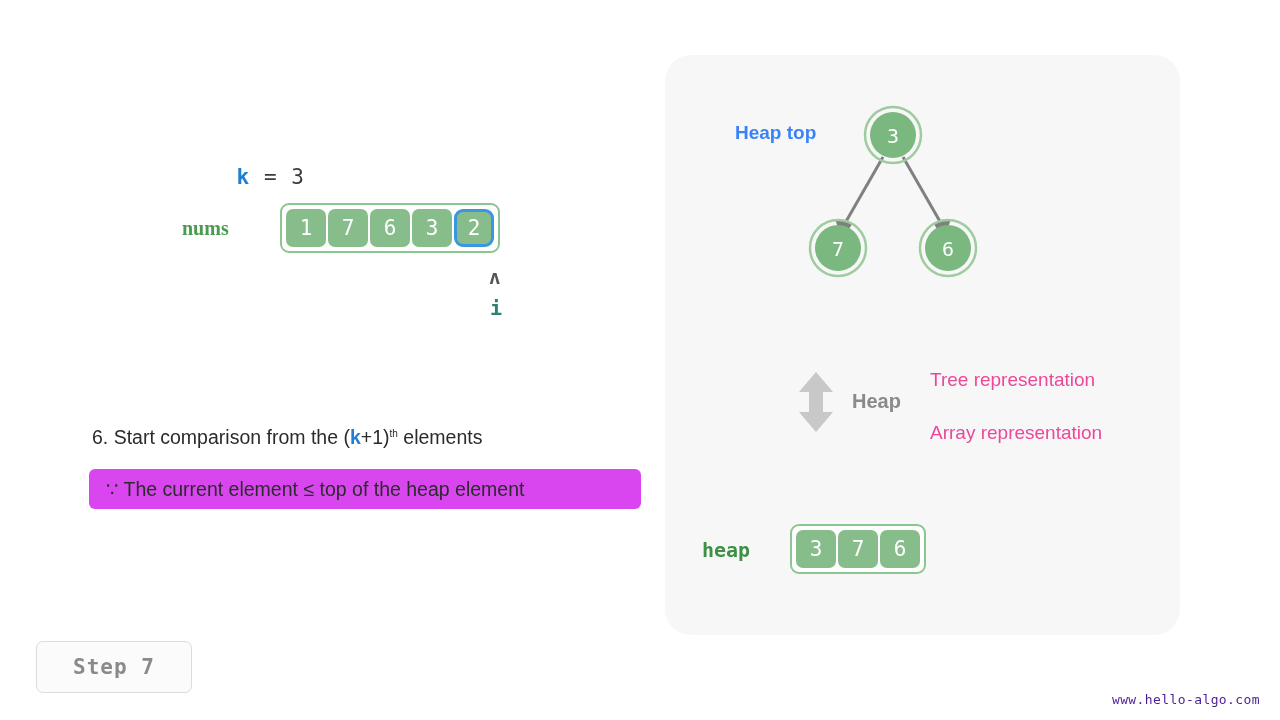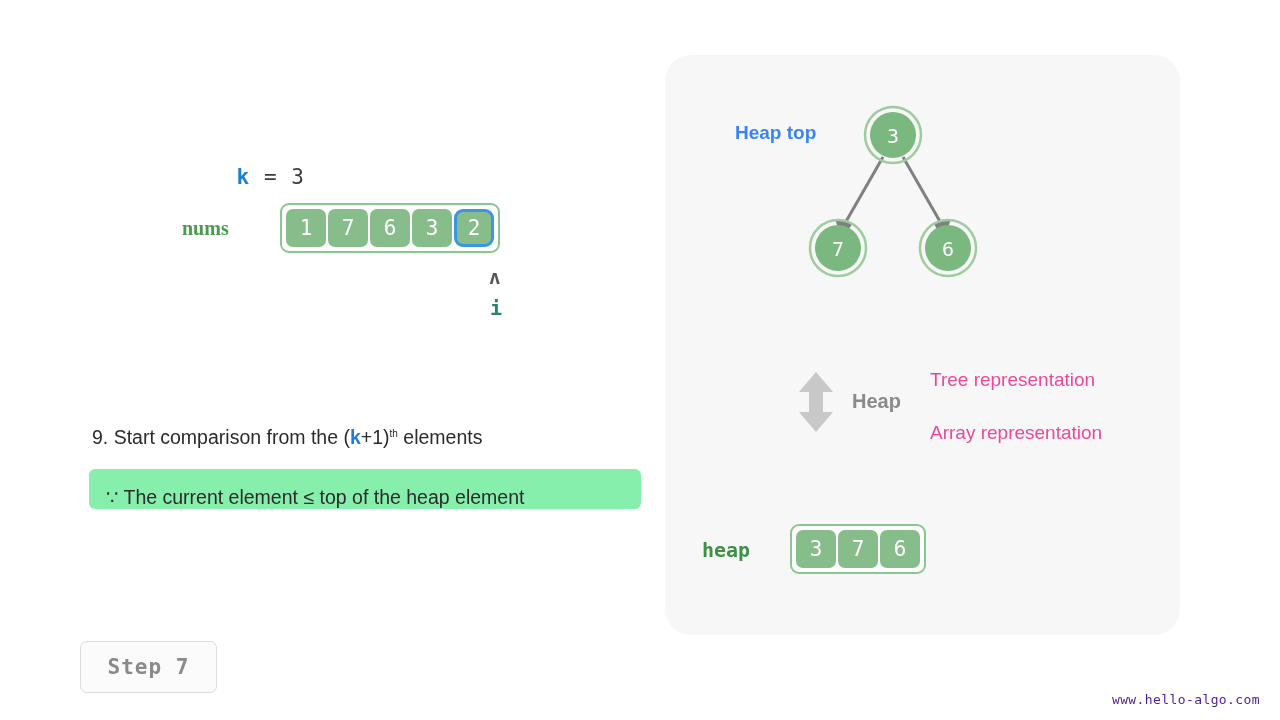--- a/index.html
+++ b/index.html
@@ -101,50 +101,49 @@
   }
   #step-line-1 { left: 92px; top: 372px; }
   #step-line-2 { left: 92px; top: 426px; }
   .var-blue { color: #1f7fd4; font-weight: bold; }
   .sup { font-size: 10px; vertical-align: super; }
 
   .reason-box {
     position: absolute;
     left: 89px; top: 469px;
     width: 552px; height: 40px;
-    background: #86efac;
+    background: #d946ef;
     border-radius: 6px;
     display: flex;
-    align-items: flex-end;
+    align-items: center;
     box-sizing: border-box;
     padding-left: 17px;
   }
   .reason-text {
     font-size: 19.5px;
     color: #2b2b2b;
     white-space: nowrap;
   }
 
   .step-badge {
     position: absolute;
     left: 36px; top: 641px;
-    width: 137px; height: 52px;
+    width: 156px; height: 52px;
     border: 1px solid #dcdcdc;
     border-radius: 7px;
     background: #fbfbfb;
     display: flex;
     align-items: center;
     justify-content: center;
     font-family: "DejaVu Sans Mono", monospace;
     font-size: 21px;
     font-weight: bold;
     color: #8a8a8a;
     letter-spacing: 1px;
     box-sizing: border-box;
-    margin-left: 44px;
   }
 
   .watermark {
     position: absolute;
     right: 20px; bottom: 13px;
     font-family: "DejaVu Sans Mono", monospace;
     font-size: 13px;
     color: #4c1d95;
     letter-spacing: 0.4px;
   }
@@ -226,21 +225,21 @@
     <div class="array-cell">6</div>
     <div class="array-cell">3</div>
     <div class="array-cell hl">2</div>
   </div>
 
   <div class="pointer-caret">ʌ</div>
   <div class="pointer-name">i</div>
 
 
   <div class="step-line" id="step-line-2">
-    <span>9. Start comparison from the (</span><span class="var-blue">k</span><span>+1)</span><span class="sup">th</span><span> elements</span>
+    <span>6. Start comparison from the (</span><span class="var-blue">k</span><span>+1)</span><span class="sup">th</span><span> elements</span>
   </div>
 
   <div class="reason-box">
     <span class="reason-text">∵ The current element ≤ top of the heap element</span>
   </div>
 
   <div class="step-badge">Step  7</div>
 </div>
 
 <div class="right-panel"></div>

